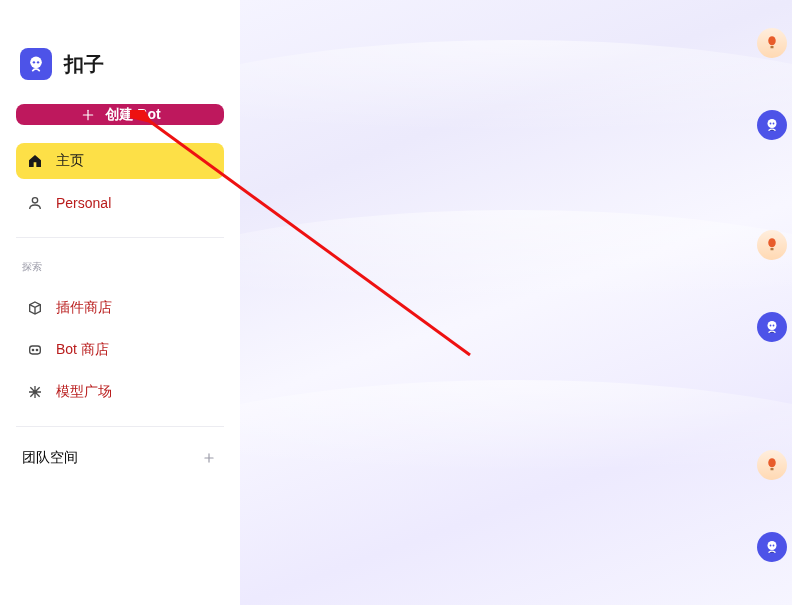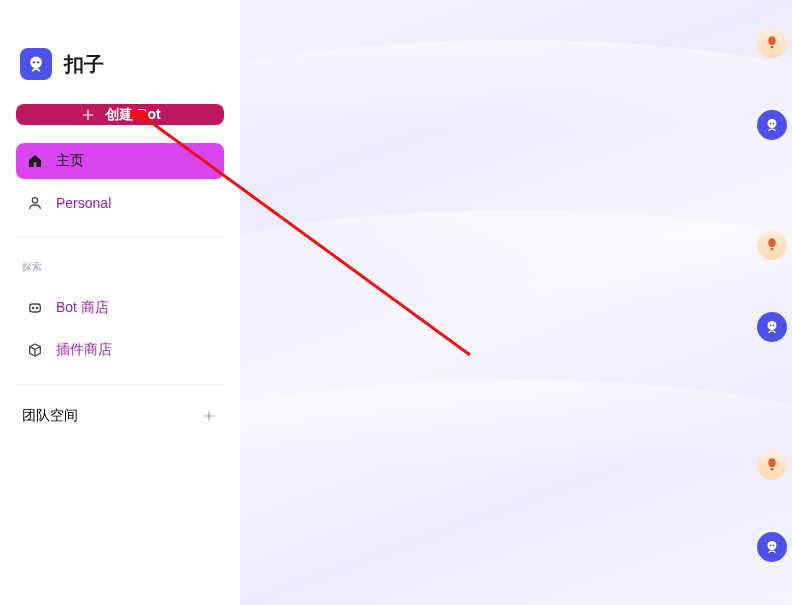--- a/index.html
+++ b/index.html
@@ -59,25 +59,25 @@
       cursor: pointer;
       margin-bottom: 12px;
     }
     .nav-item {
       display: flex;
       align-items: center;
       gap: 12px;
       padding: 9px 10px;
       border-radius: 8px;
       cursor: pointer;
-      color: #a21caf;
+      color: #b91c1c;
       font-size: 14px;
     }
     .nav-item.active {
-      background: #d946ef;
+      background: #fde047;
       color: #1a1a1a;
       font-weight: 500;
     }
     .nav-icon {
       width: 18px;
       height: 18px;
       display: flex;
       align-items: center;
       justify-content: center;
       flex-shrink: 0;
@@ -208,39 +208,47 @@
     <span>Personal</span>
   </div>
 
   <div class="divider"></div>
 
   <div class="section-label">探索</div>
 
   <div class="nav-item">
     <span class="nav-icon">
       <svg width="16" height="16" viewBox="0 0 24 24" fill="none" stroke="#4a4a4a" stroke-width="2">
+          <path d="M12 3 L20 7 V17 L12 21 L4 17 V7 Z"></path>
+          <path d="M4 7 L12 11 L20 7 M12 11 V21"></path>
+        </svg>
+    </span>
+    <span>插件商店</span>
+  </div>
+
+  <div class="nav-item">
+    <span class="nav-icon">
+      <svg width="16" height="16" viewBox="0 0 24 24" fill="none" stroke="#4a4a4a" stroke-width="2">
           <rect x="4" y="6" width="16" height="12" rx="4"></rect>
           <circle cx="9" cy="12" r="1" fill="#4a4a4a"></circle>
           <circle cx="15" cy="12" r="1" fill="#4a4a4a"></circle>
         </svg>
     </span>
     <span>Bot 商店</span>
   </div>
 
+
   <div class="nav-item">
     <span class="nav-icon">
       <svg width="16" height="16" viewBox="0 0 24 24" fill="none" stroke="#4a4a4a" stroke-width="2">
-          <path d="M12 3 L20 7 V17 L12 21 L4 17 V7 Z"></path>
-          <path d="M4 7 L12 11 L20 7 M12 11 V21"></path>
-        </svg>
-    </span>
-    <span>插件商店</span>
-  </div>
-
-
+          <path d="M5 5 L19 19 M19 5 L5 19 M12 3 V21 M3 12 H21"></path>
+        </svg>
+    </span>
+    <span>模型广场</span>
+  </div>
 
   <div class="divider"></div>
 
   <div class="team-row">
     <span>团队空间</span>
     <span class="plus-small">
       <svg width="14" height="14" viewBox="0 0 24 24" stroke="#9a9aa7" stroke-width="2" stroke-linecap="round">
           <line x1="12" y1="5" x2="12" y2="19"></line>
           <line x1="5" y1="12" x2="19" y2="12"></line>
         </svg>

